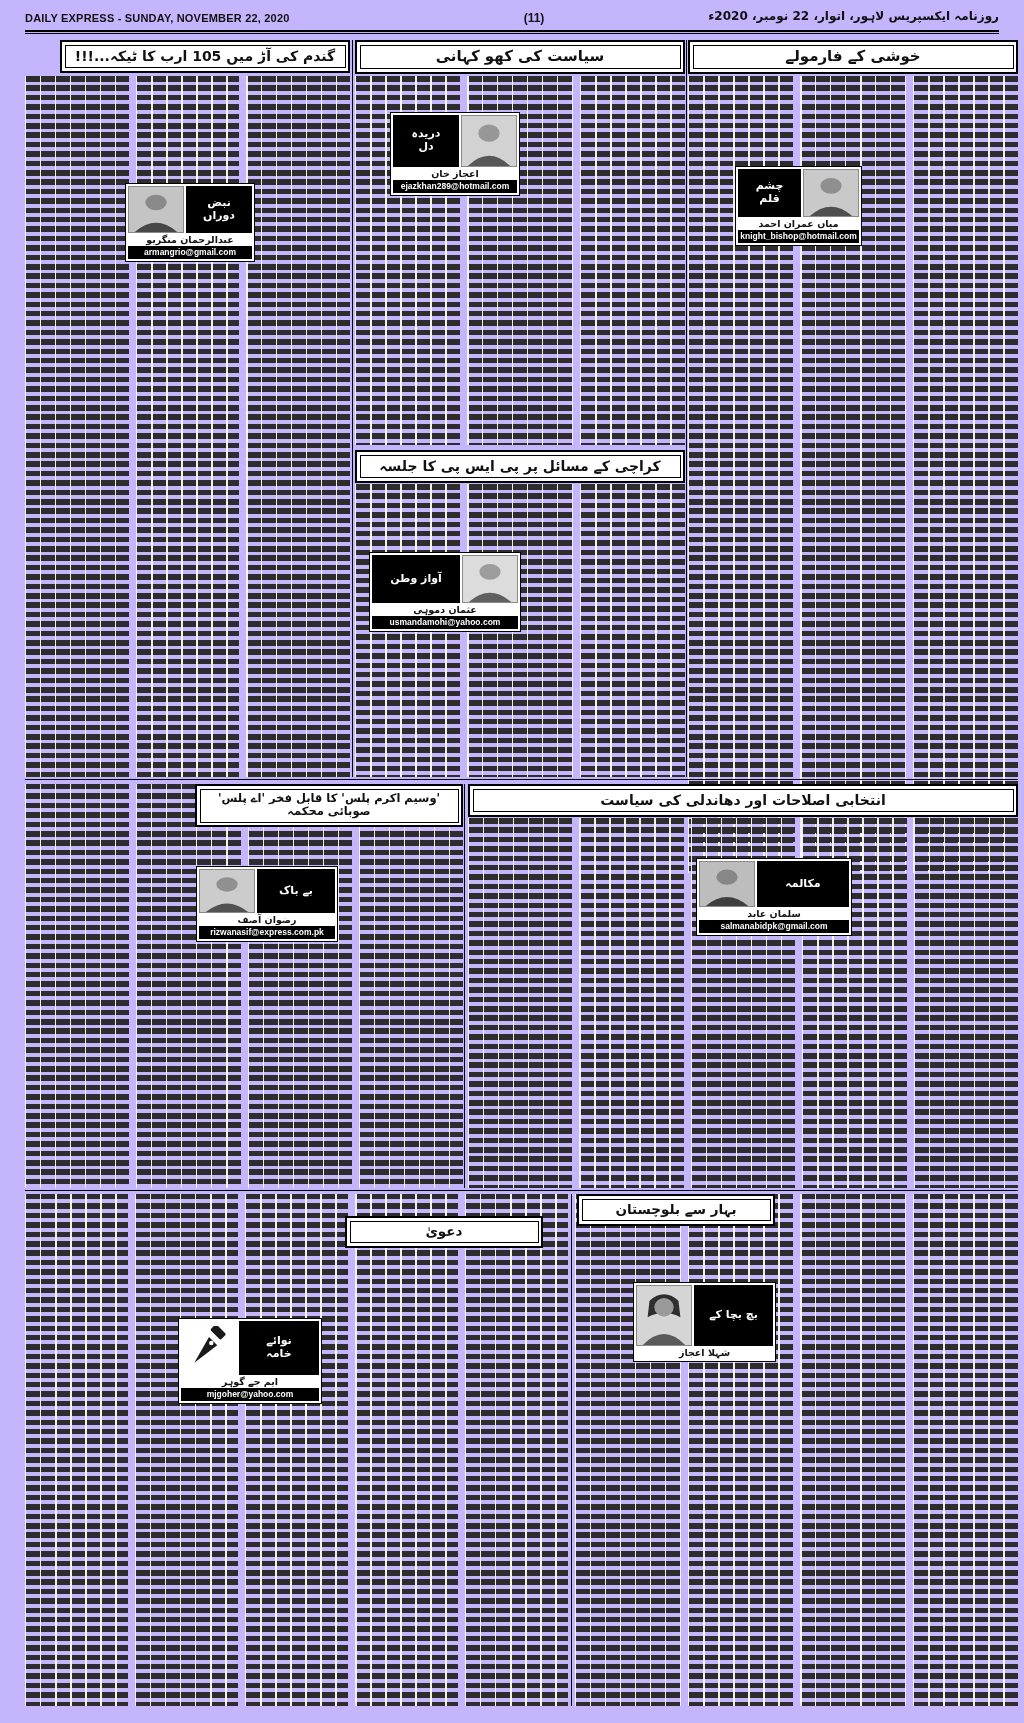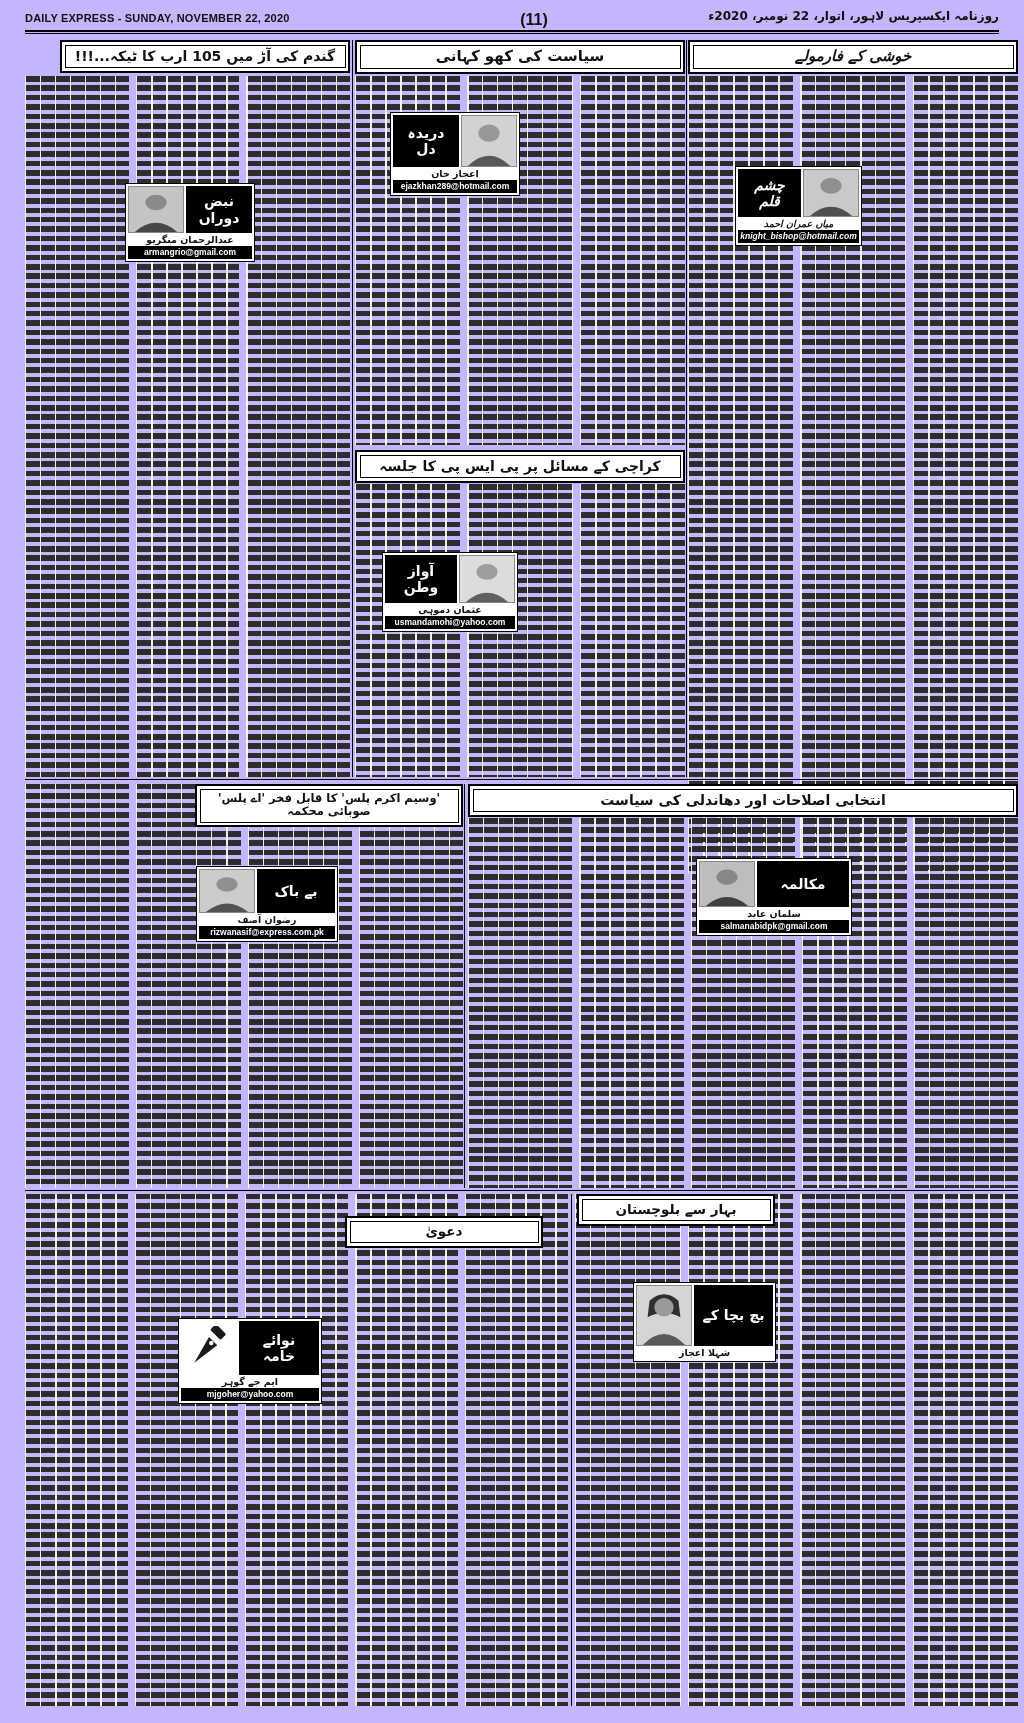--- a/index.html
+++ b/index.html
@@ -9,21 +9,21 @@
     background:#c4b5fd; overflow:hidden; color:#111;
   }
   .urdu { font-family:"DejaVu Sans", sans-serif; }
   .lat  { font-family:"Liberation Sans", sans-serif; }
 
   
   .pheader { position:absolute; left:25px; right:25px; top:8px; height:20px; }
   .ph-left  { position:absolute; left:0; top:4px; font-family:"Liberation Sans",sans-serif;
               font-size:11px; font-weight:bold; letter-spacing:.2px; }
   .ph-center{ position:absolute; left:50%; transform:translateX(-50%); top:3px;
-              font-family:"Liberation Sans",sans-serif; font-size:16px; font-weight:bold;padding-left:44px; }
+              font-family:"Liberation Sans",sans-serif; font-size:12px; font-weight:bold;padding-left:44px; }
   .ph-right { position:absolute; right:0; top:1px; font-size:12px; font-weight:bold; }
   .header-rule { position:absolute; left:25px; right:25px; top:30px; height:4px;
                  border-top:2px solid #000; border-bottom:1px solid #000; }
 
   
   .sec  { position:absolute; }
   .hbox { position:absolute; background:#fff; border:2px solid #000; padding:2.5px; z-index:3; }
   .hbox-in { border:1px solid #000; text-align:center; font-weight:bold;
              padding:2px 4px 3px; line-height:1.18; }
   .fs15{font-size:15px}.fs14{font-size:14px}.fs13{font-size:13.5px}.fs12{font-size:11.5px}
@@ -42,41 +42,41 @@
   
   .ac { position:absolute; background:#fff; border:1px solid #000; display:flex;
         flex-direction:column; padding:2px; z-index:4; }
   .ac-top { flex:1; display:flex; gap:2px; min-height:0; }
   .photo-right .ac-top { flex-direction:row-reverse; }
   .ac-photo { width:56px; flex:0 0 56px; border:1px solid #8a8a8a; overflow:hidden; background:#cfcfcf; }
   .ac-photo svg { display:block; width:100%; height:100%; }
   .ac-pen { width:56px; flex:0 0 56px; display:flex; align-items:center; justify-content:center; }
   .ac-pen svg { width:44px; height:44px; }
   .ac-label { flex:1; background:#000; color:#fff; display:flex; align-items:center;
-              justify-content:center; font-weight:bold; font-size:14px; text-align:center;
-              line-height:1.15; padding:6px; }
+              justify-content:center; font-weight:bold; font-size:11px; text-align:center;
+              line-height:1.15; padding:15px; }
   .ac-name  { text-align:center; font-size:9.5px; font-weight:bold; padding:1px 0;
               white-space:nowrap; overflow:hidden; }
   .ac-email { background:#000; color:#fff; text-align:center; font-size:8.5px;
               font-family:"Liberation Sans",sans-serif; font-weight:bold;
               padding:1px 0 2px; white-space:nowrap; overflow:hidden; }
 </style>
 </head>
 <body>
 
 <div class="canvas">
 
   <div class="pheader">
     <div class="ph-left lat">DAILY EXPRESS - SUNDAY, NOVEMBER 22, 2020</div>
     <div class="ph-center lat">(11)</div>
     <div class="ph-right urdu" dir="rtl">روزنامہ ایکسپریس لاہور، اتوار، 22 نومبر، 2020ء</div>
   </div>
   <div class="header-rule"></div>
 
-  <section class="sec" style="left:688px; top:40px; width:330px; height:833px;font-style:italic;">
+  <section class="sec" style="left:688px; top:40px; width:330px; height:833px;">
     <div class="hbox" style="left:0; right:0; top:0;">
       <div class="hbox-in urdu fs15" dir="rtl">خوشی کے فارمولے</div>
     </div>
     <div class="cols" style="top:36px; bottom:0;">
       <div class="col"></div>
       <div class="col"></div>
       <div class="col"></div>
     </div>
     <div class="ac photo-right" style="left:47px; top:126px; width:127px; height:80px;">
       <div class="ac-top">
@@ -146,21 +146,21 @@
 
   <section class="sec" style="left:355px; top:450px; width:330px; height:327px;">
     <div class="hbox" style="left:0; right:0; top:0;">
       <div class="hbox-in urdu fs14" dir="rtl">کراچی کے مسائل پر پی ایس پی کا جلسہ</div>
     </div>
     <div class="cols" style="top:34px; bottom:0;">
       <div class="col"></div>
       <div class="col"></div>
       <div class="col"></div>
     </div>
-    <div class="ac photo-right" style="left:27px; top:102px; width:136px; height:80px;">
+    <div class="ac photo-right" style="left:14px; top:102px; width:152px; height:80px;">
       <div class="ac-top">
         <div class="ac-photo">
           <svg viewBox="0 0 56 64" preserveAspectRatio="none">
               <rect width="56" height="64" fill="#dcdcdc"></rect>
               <circle cx="28" cy="22" r="11" fill="#9d9d9d"></circle>
               <path d="M6 64 Q28 38 50 64 Z" fill="#606060"></path>
             </svg>
         </div>
         <div class="ac-label urdu" dir="rtl">آواز وطن</div>
       </div>

